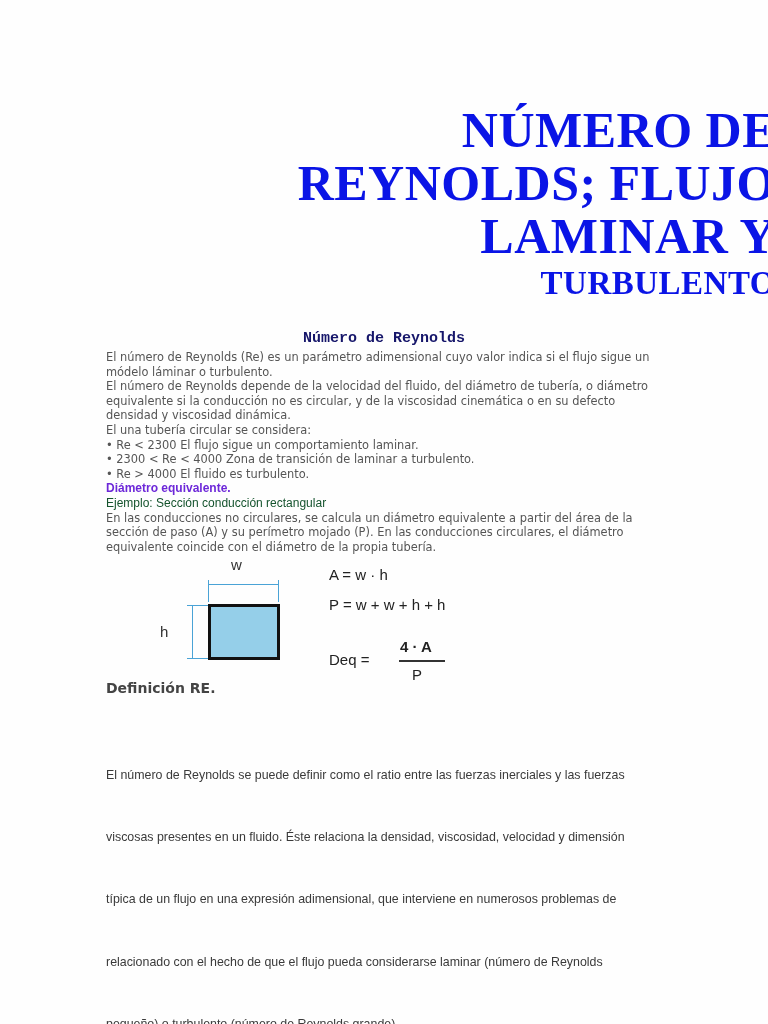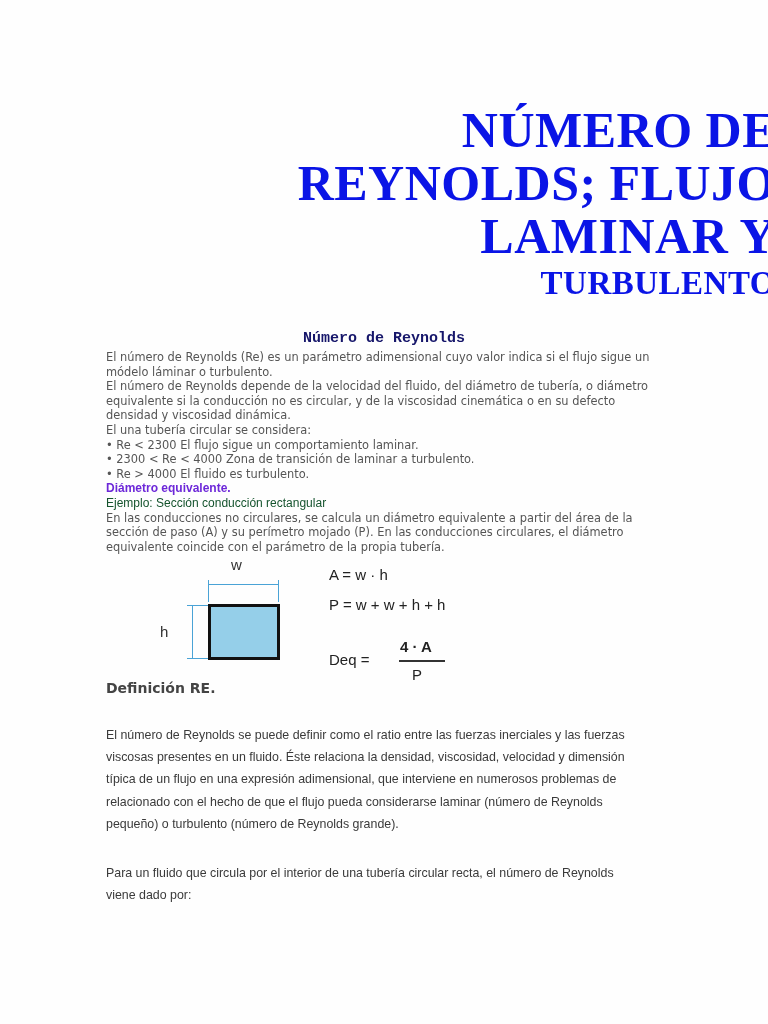--- a/index.html
+++ b/index.html
@@ -164,21 +164,21 @@
       position: absolute;
       left: 106px;
       top: 862px;
       width: 560px;
       font-family: "Liberation Sans", sans-serif;
       font-size: 12.4px;
       line-height: 22.2px;
       color: #3a3a3a;
       margin: 0;
     }
-    .def-body span, .def-body2 span { display: block; white-space: nowrap; }
+    .def-body span, .def-body2 span { display: block; white-space: nowrap; margin-top: 40px; }
   </style>
 </head>
 <body>
 
 <div class="page">
 
   <h1 class="main-title">
     <span class="line">NÚMERO DE</span>
     <span class="line">REYNOLDS; FLUJO</span>
     <span class="line">LAMINAR Y</span>
@@ -197,21 +197,21 @@
 
   <div class="tahoma-block block-2">
     <p>El una tubería circular se considera:</p>
     <p>• Re &lt; 2300 El flujo sigue un comportamiento laminar.</p>
     <p>• 2300 &lt; Re &lt; 4000 Zona de transición de laminar a turbulento.</p>
     <p>• Re &gt; 4000 El fluido es turbulento.</p>
     <p class="bold-head">Diámetro equivalente.</p>
     <p class="arial-line">Ejemplo: Sección conducción rectangular</p>
     <p>En las conducciones no circulares, se calcula un diámetro equivalente a partir del área de la</p>
     <p>sección de paso (A) y su perímetro mojado (P). En las conducciones circulares, el diámetro</p>
-    <p>equivalente coincide con el parámetro de la propia tubería.</p>
+    <p>equivalente coincide con el diámetro de la propia tubería.</p>
   </div>
 
   <div class="figure">
     <span class="fig-label" style="left:91px; top:6px;">w</span>
     <div class="dim-h-line"></div>
     <div class="dim-tick-v" style="left:68px; top:30px; height:22px;"></div>
     <div class="dim-tick-v" style="left:138px; top:30px; height:22px;"></div>
 
     <span class="fig-label" style="left:20px; top:73px;">h</span>
     <div class="dim-v-line"></div>
@@ -231,18 +231,14 @@
   <div class="def-head">Definición RE.</div>
 
   <p class="def-body">
     <span>El número de Reynolds se puede definir como el ratio entre las fuerzas inerciales y las fuerzas</span>
     <span>viscosas presentes en un fluido. Éste relaciona la densidad, viscosidad, velocidad y dimensión</span>
     <span>típica de un flujo en una expresión adimensional, que interviene en numerosos problemas de</span>
     <span>relacionado con el hecho de que el flujo pueda considerarse laminar (número de Reynolds</span>
     <span>pequeño) o turbulento (número de Reynolds grande).</span>
   </p>
 
-  <p class="def-body2">
-    <span>Para un fluido que circula por el interior de una tubería circular recta, el número de Reynolds</span>
-    <span>viene dado por:</span>
-  </p>
 
 </div>
 
 </body></html>

